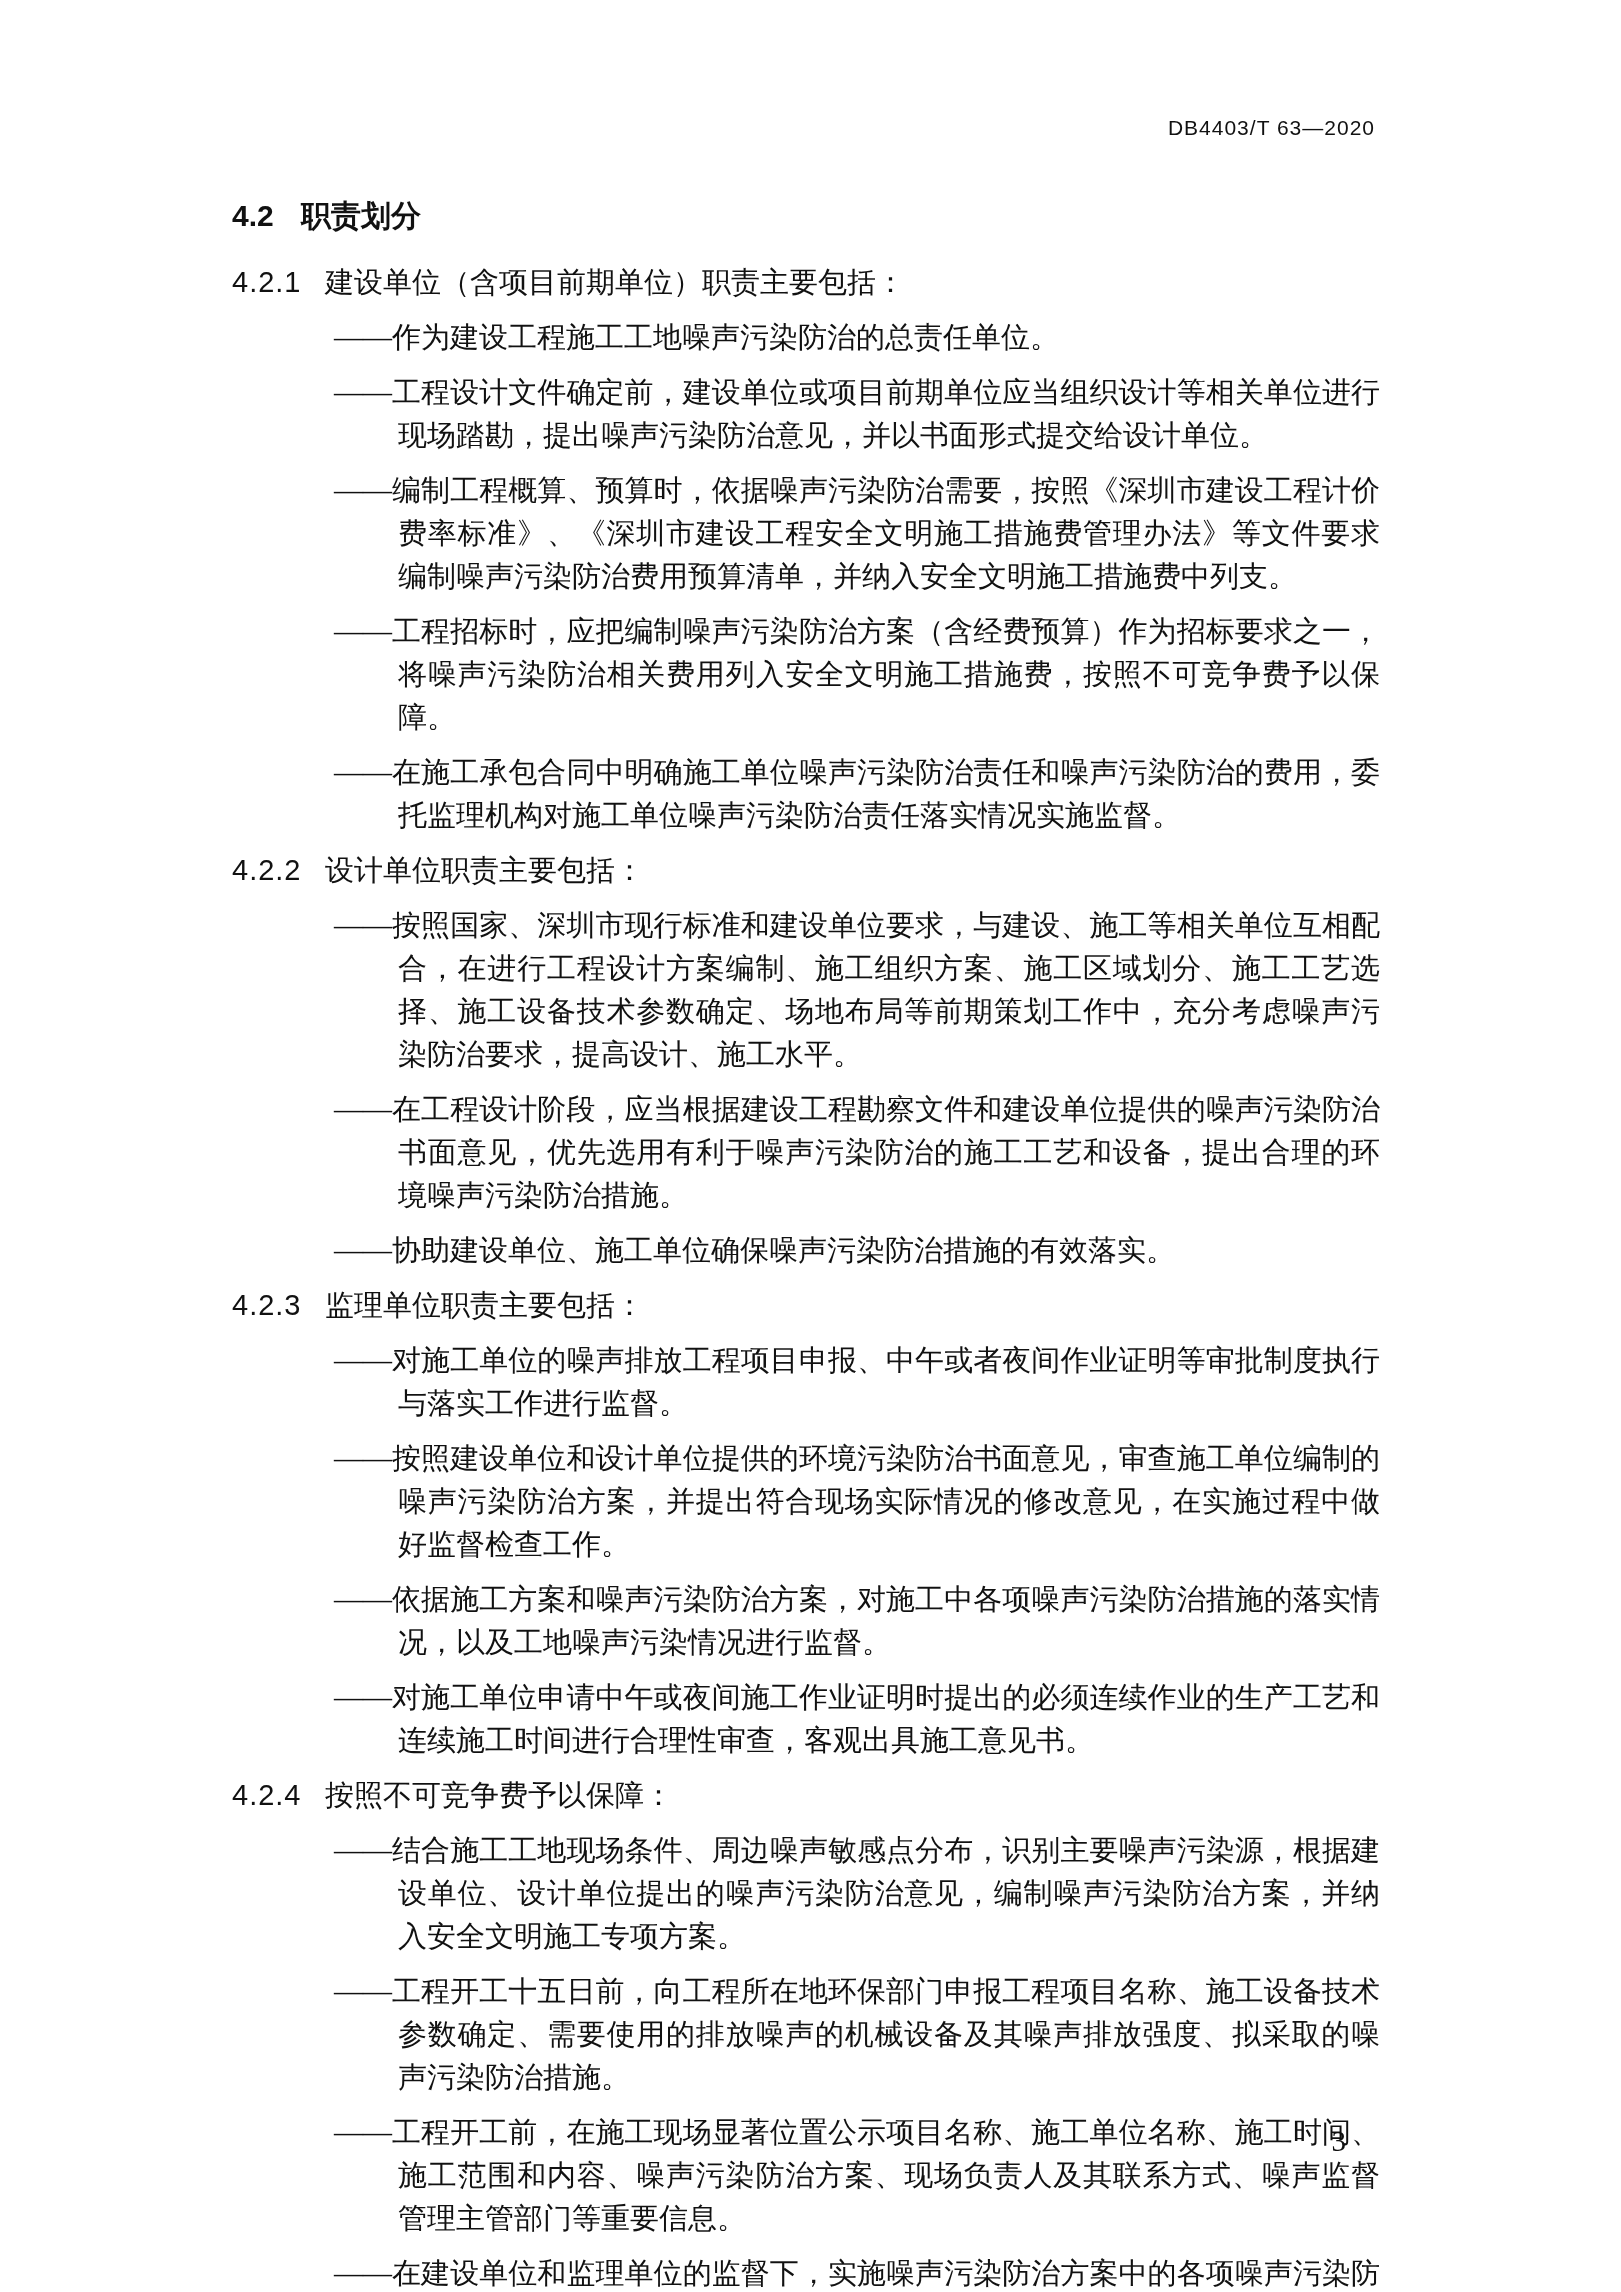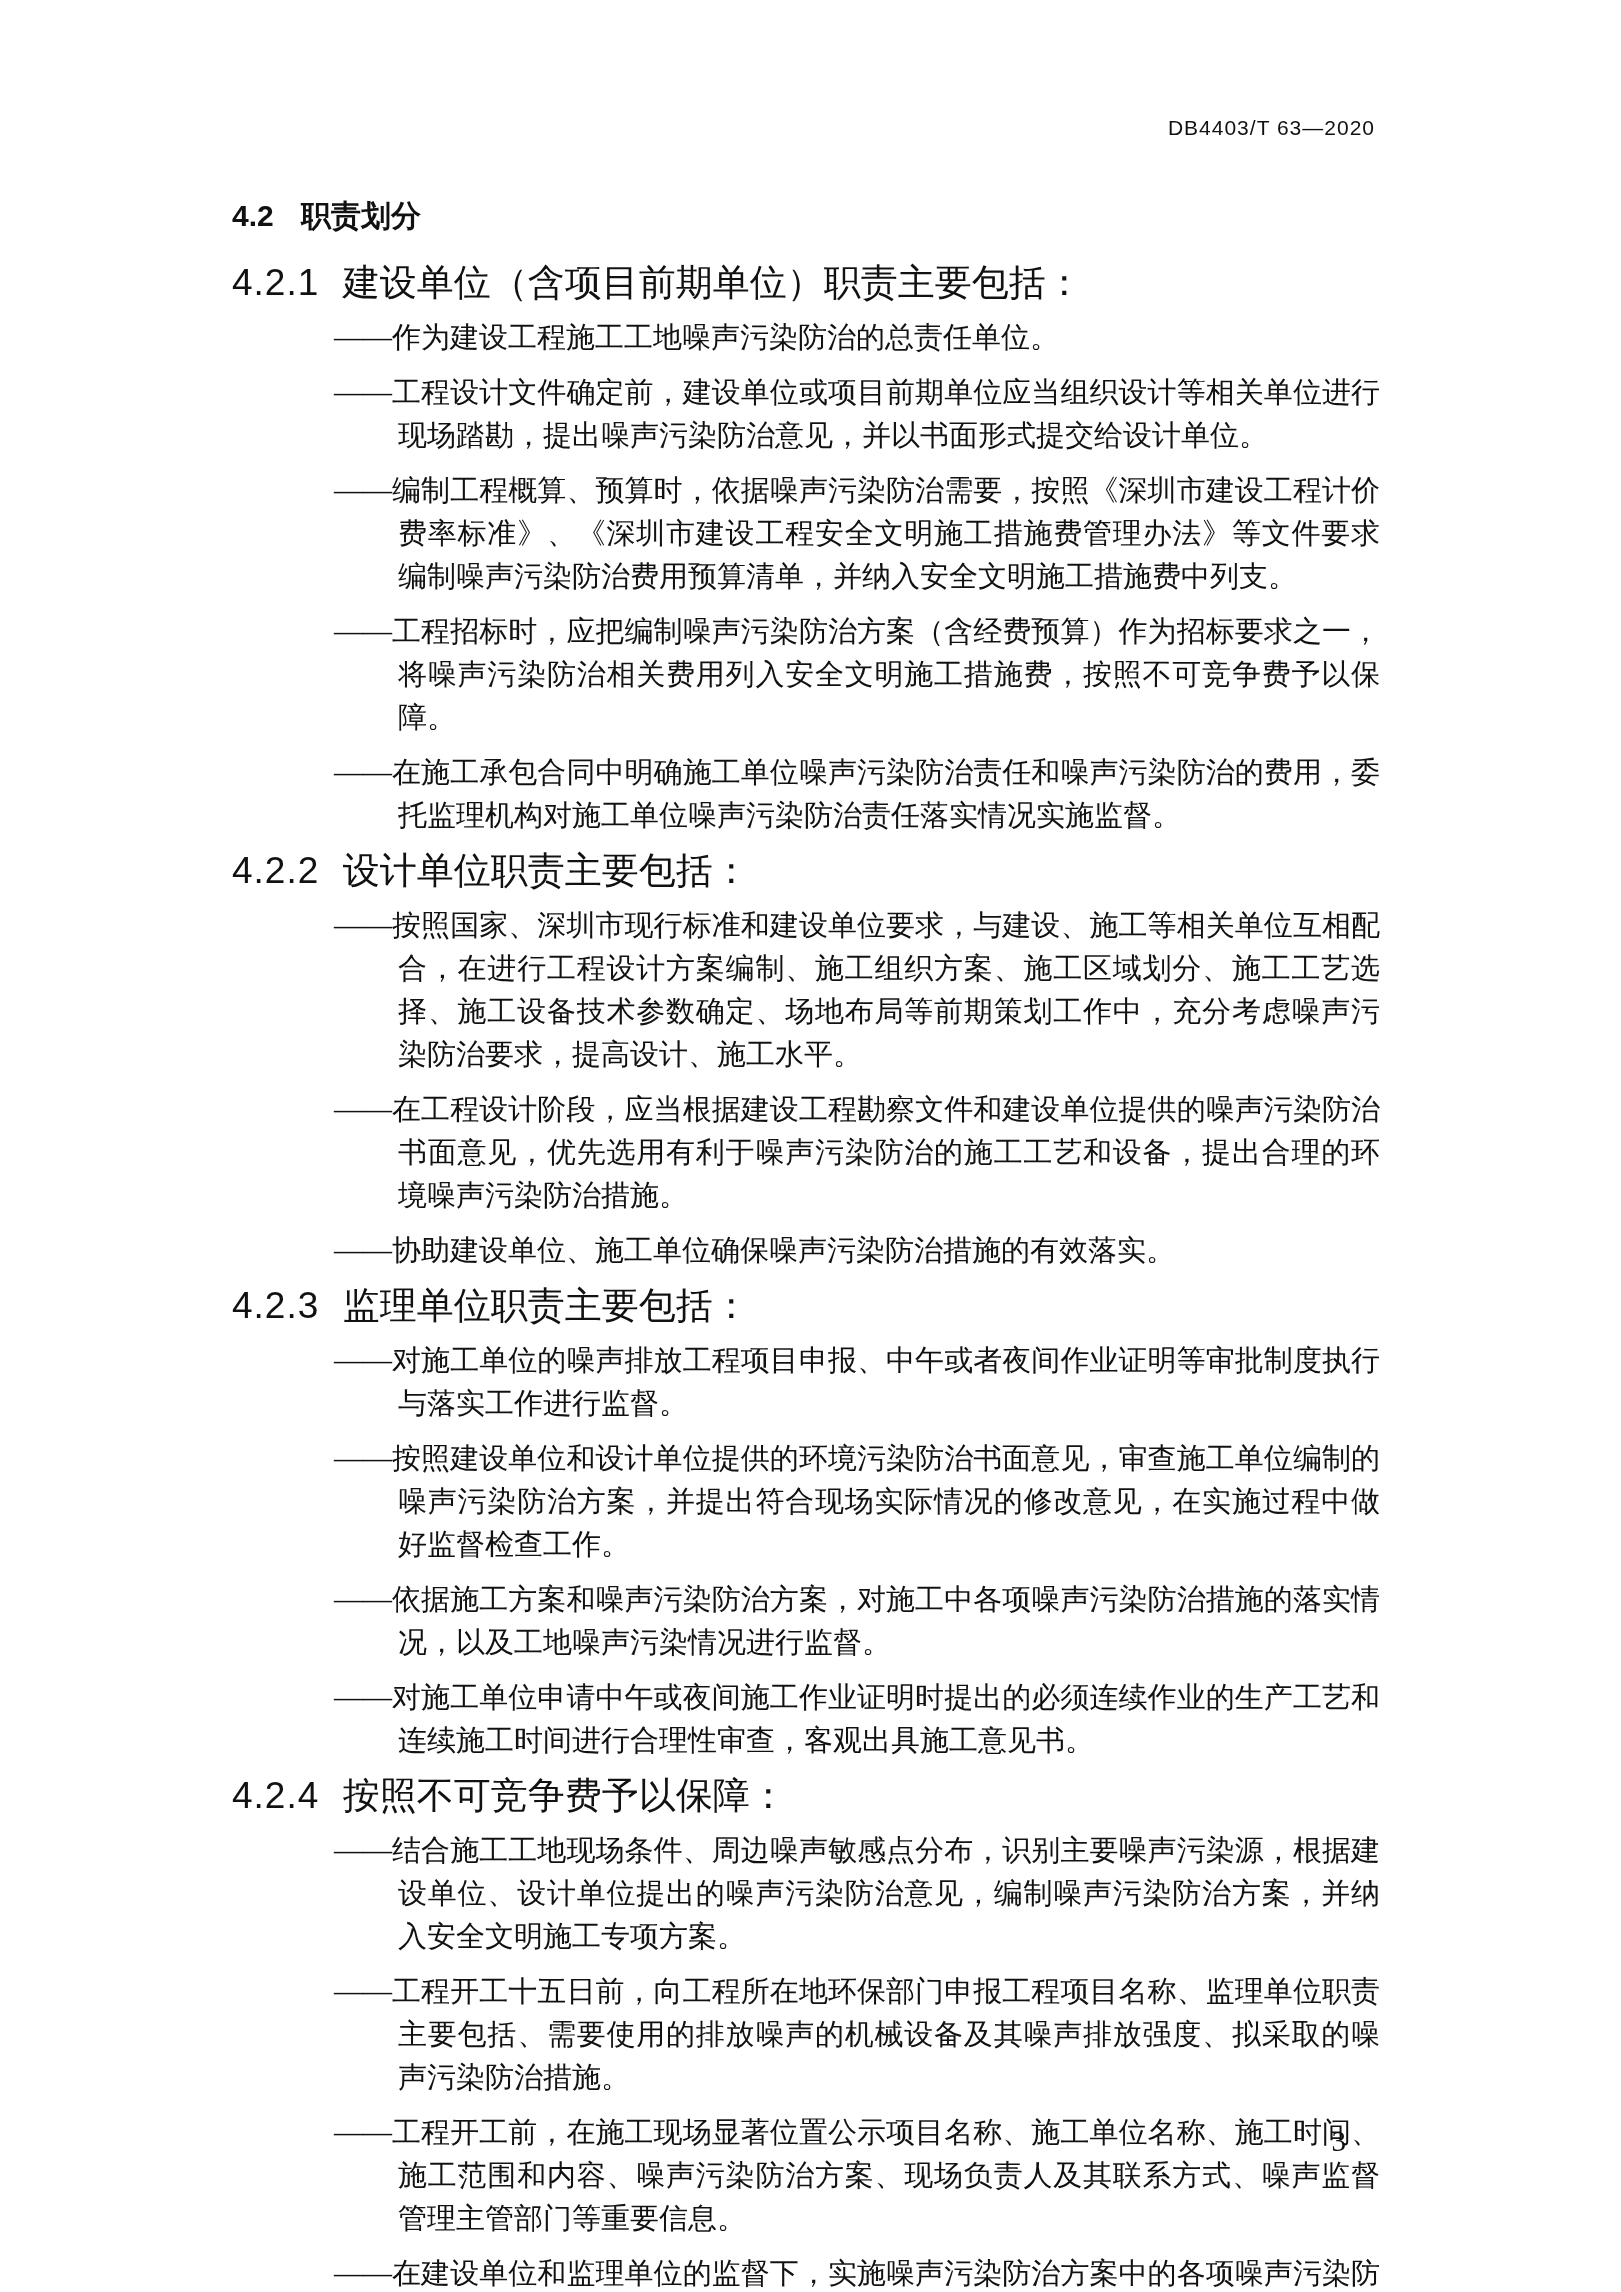--- a/index.html
+++ b/index.html
@@ -44,21 +44,21 @@
     font-weight: bold;
     font-family: "Liberation Sans", "DejaVu Sans", sans-serif;
   }
   .section-heading .sec-num {
     margin-right: 27.4px;
     font-weight: 600;
   }
   .subsection { margin: 0; }
   .subsection-heading {
     margin: 0;
-    font-size: 37px;
+    font-size: 29px;
     line-height: 43px;
     font-weight: normal;
   }
   .subsection-heading .sub-num {
     font-family: "Liberation Sans", "DejaVu Sans", sans-serif;
     font-weight: 500;
     margin-right: 23.5px;
     letter-spacing: 1px;
   }
   .clause {
@@ -118,21 +118,21 @@
       <p class="clause">——按照建设单位和设计单位提供的环境污染防治书面意见，审查施工单位编制的噪声污染防治方案，并提出符合现场实际情况的修改意见，在实施过程中做好监督检查工作。</p>
       <p class="clause">——依据施工方案和噪声污染防治方案，对施工中各项噪声污染防治措施的落实情况，以及工地噪声污染情况进行监督。</p>
       <p class="clause">——对施工单位申请中午或夜间施工作业证明时提出的必须连续作业的生产工艺和连续施工时间进行合理性审查，客观出具施工意见书。</p>
     </div>
 
     <div class="subsection">
       <div class="subsection-heading">
         <span class="sub-num">4.2.4</span><span>按照不可竞争费予以保障：</span>
       </div>
       <p class="clause">——结合施工工地现场条件、周边噪声敏感点分布，识别主要噪声污染源，根据建设单位、设计单位提出的噪声污染防治意见，编制噪声污染防治方案，并纳入安全文明施工专项方案。</p>
-      <p class="clause">——工程开工十五日前，向工程所在地环保部门申报工程项目名称、监理单位职责主要包括、需要使用的排放噪声的机械设备及其噪声排放强度、拟采取的噪声污染防治措施。</p>
+      <p class="clause">——工程开工十五日前，向工程所在地环保部门申报工程项目名称、施工设备技术参数确定、需要使用的排放噪声的机械设备及其噪声排放强度、拟采取的噪声污染防治措施。</p>
       <p class="clause">——工程开工前，在施工现场显著位置公示项目名称、施工单位名称、施工时间、施工范围和内容、噪声污染防治方案、现场负责人及其联系方式、噪声监督管理主管部门等重要信息。</p>
       <p class="clause">——在建设单位和监理单位的监督下，实施噪声污染防治方案中的各项噪声污染防治措施，安装运行维护噪声在线监测系统，在施工进场前完成准备工作，应安排专管部门和专职人员负责该事宜。</p>
     </div>
 
   </div>
 
   <div class="page-number">3</div>
 
 </div>
 

